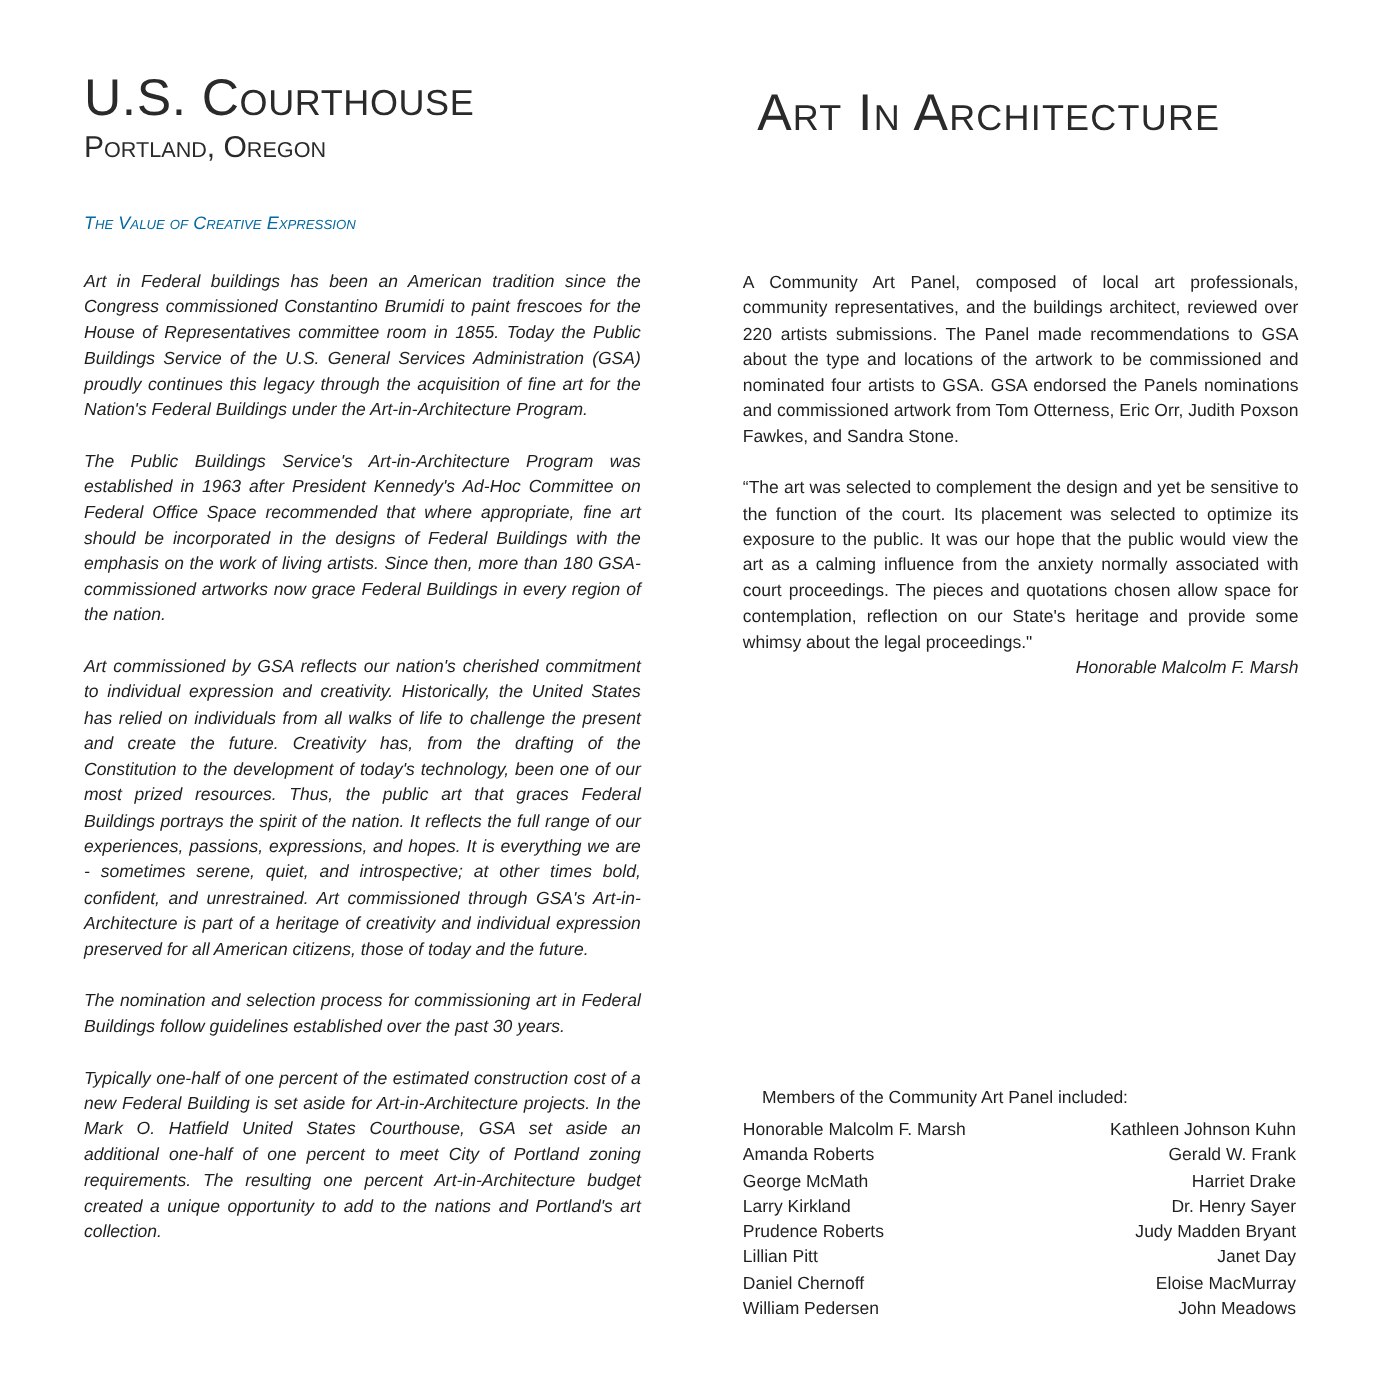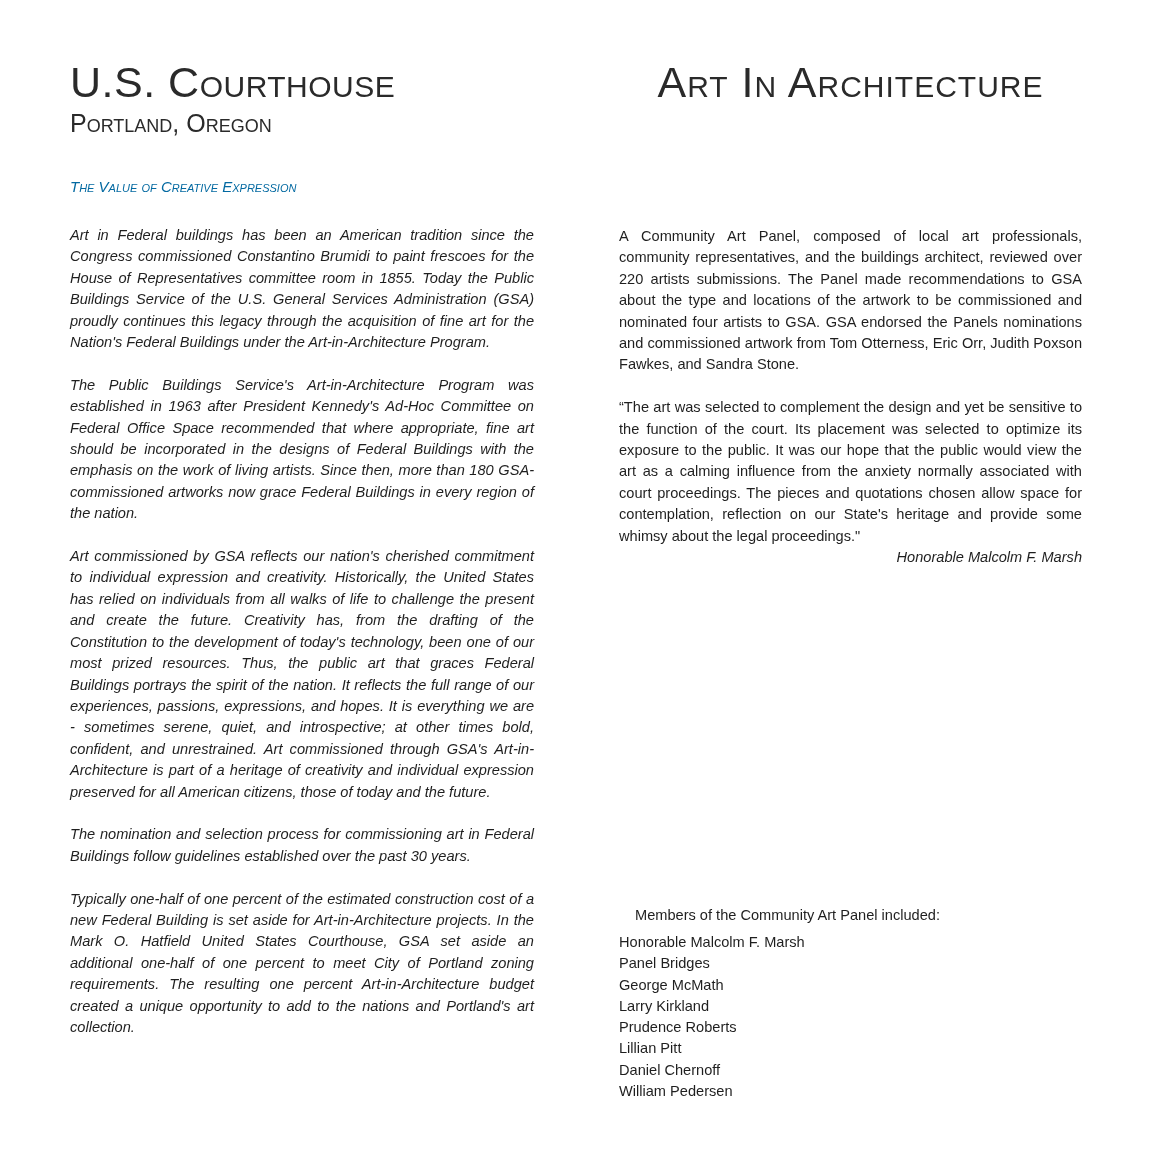--- a/index.html
+++ b/index.html
@@ -41,25 +41,25 @@
       line-height: 30px;
       margin: 2px 0 0 0;
       font-weight: normal;
       font-variant: small-caps;
       color: #2a2a2a;
     }
     .title-right {
       font-size: 43px;
       line-height: 48px;
       font-weight: normal;
-      margin: 0;
+      margin: 12px;
       letter-spacing: 1px;
       font-variant: small-caps;
       color: #2a2a2a;
-      text-align: center;
+      text-align: left;
     }
     .section-heading {
       position: absolute;
       left: 0;
       top: 120px;
       font-size: 15px;
       font-style: italic;
       font-variant: small-caps;
       margin: 0;
       font-weight: normal;
@@ -138,22 +138,32 @@
   <h1 class="title-right">Art In Architecture</h1>
   <div class="right-body">
     <p class="body-text">A Community Art Panel, composed of local art professionals, community representatives, and the buildings architect, reviewed over 220 artists submissions. The Panel made recommendations to GSA about the type and locations of the artwork to be commissioned and nominated four artists to GSA. GSA endorsed the Panels nominations and commissioned artwork from Tom Otterness, Eric Orr, Judith Poxson Fawkes, and Sandra Stone.</p>
     <p class="body-text">“The art was selected to complement the design and yet be sensitive to the function of the court. Its placement was selected to optimize its exposure to the public. It was our hope that the public would view the art as a calming influence from the anxiety normally associated with court proceedings. The pieces and quotations chosen allow space for contemplation, reflection on our State's heritage and provide some whimsy about the legal proceedings."</p>
     <p class="attribution">Honorable Malcolm F. Marsh</p>
   </div>
   <p class="members-intro">Members of the Community Art Panel included:</p>
   <div class="members">
     <ul class="left">
       <li>Honorable Malcolm F. Marsh</li>
-      <li>Panel Bridges</li>
+      <li>Amanda Roberts</li>
       <li>George McMath</li>
       <li>Larry Kirkland</li>
       <li>Prudence Roberts</li>
       <li>Lillian Pitt</li>
       <li>Daniel Chernoff</li>
       <li>William Pedersen</li>
     </ul>
+    <ul class="right">
+      <li>Kathleen Johnson Kuhn</li>
+      <li>Gerald W. Frank</li>
+      <li>Harriet Drake</li>
+      <li>Dr. Henry Sayer</li>
+      <li>Judy Madden Bryant</li>
+      <li>Janet Day</li>
+      <li>Eloise MacMurray</li>
+      <li>John Meadows</li>
+    </ul>
   </div>
 </div>
 
 </body></html>

